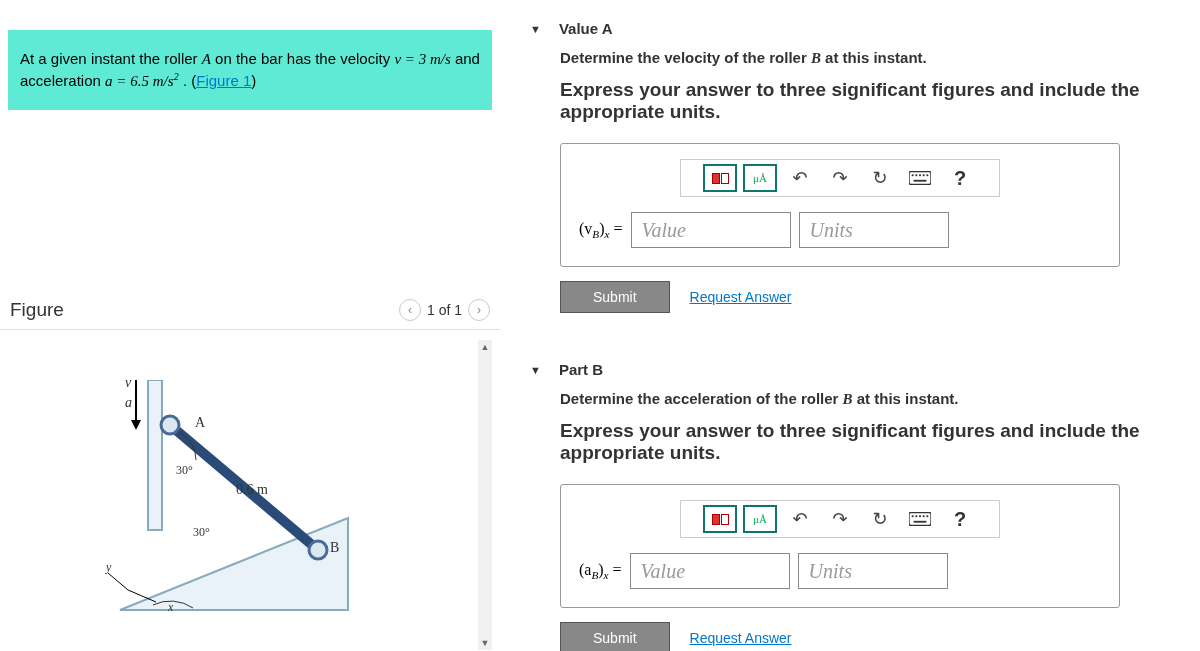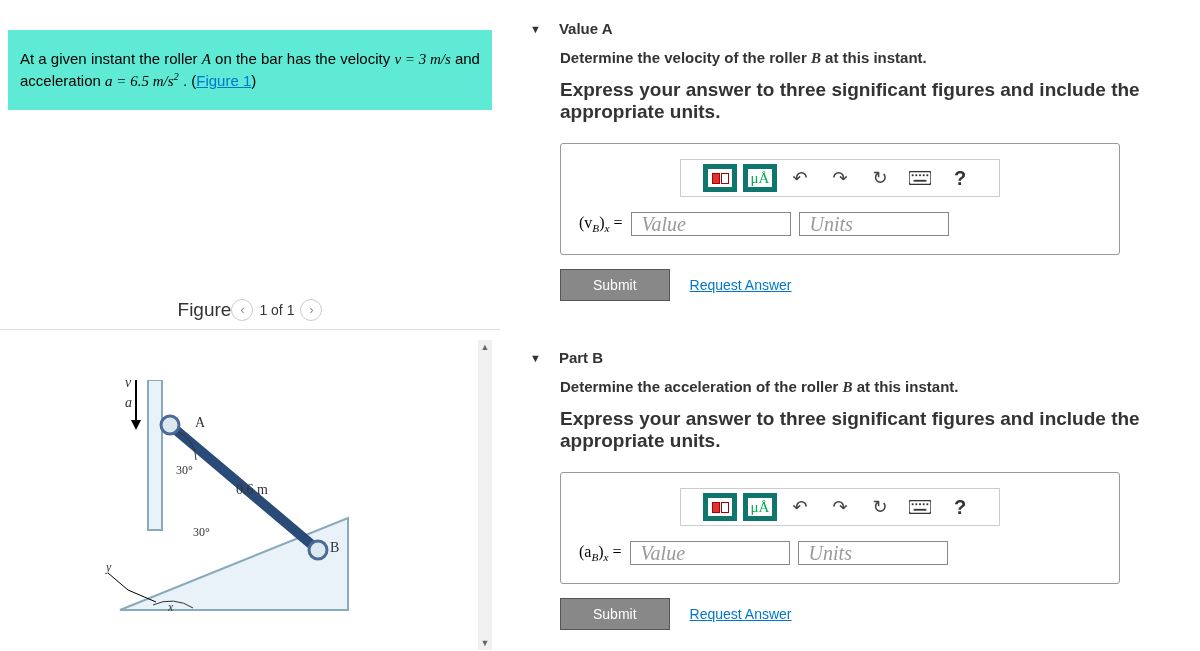--- a/index.html
+++ b/index.html
@@ -35,21 +35,21 @@
     margin: 30px 8px 0 8px;
     font-size: 15px;
     line-height: 1.4;
     color: #000;
   }
   .problem-box a { color: #0077cc; text-decoration: underline; }
   .italic { font-style: italic; font-family: 'Times New Roman', serif; }
   .figure-header {
     display: flex;
     align-items: center;
-    justify-content: center;
+    justify-content: space-between;
     padding: 0 10px;
     margin-top: 180px;
     border-bottom: 1px solid #ddd;
     height: 40px;
   }
   .figure-title {
     font-size: 19px;
     color: #333;
   }
   .fig-nav {
@@ -129,41 +129,41 @@
     align-items:center;
     justify-content:center;
     border: 1px solid #ccc;
     padding: 4px 6px;
     width: 320px;
     margin: 0 auto 15px auto;
   }
   .tool {
     width: 34px;
     height: 28px;
-    border: 5px solid #0f766e;
+    border: 2px solid #0f766e;
     background:#fff;
     display:flex;align-items:center;justify-content:center;
-    font-size: 15px;
+    font-size: 11px;
     cursor:pointer;
   }
   .tool.bare { border:none; background:transparent; font-size:18px; color:#444;}
   .tool.help { border:none; background:transparent; font-size:20px; font-weight:bold;}
   .answer-row {
     display:flex;
     align-items:center;
     gap: 8px;
   }
   .var-label {
     font-family: 'Times New Roman', serif;
     font-size: 16px;
     color:#000;
   }
   .input {
     border: 1px solid #888;
-    height: 24px;
+    height: 36px;
     padding: 0 10px;
     font-family: 'Times New Roman', serif;
     font-style: italic;
     font-size: 20px;
     color: #999;
     display:flex;align-items:center;
     background:#fff;
     cursor:text;
   }
   .input.value { width: 160px; }

